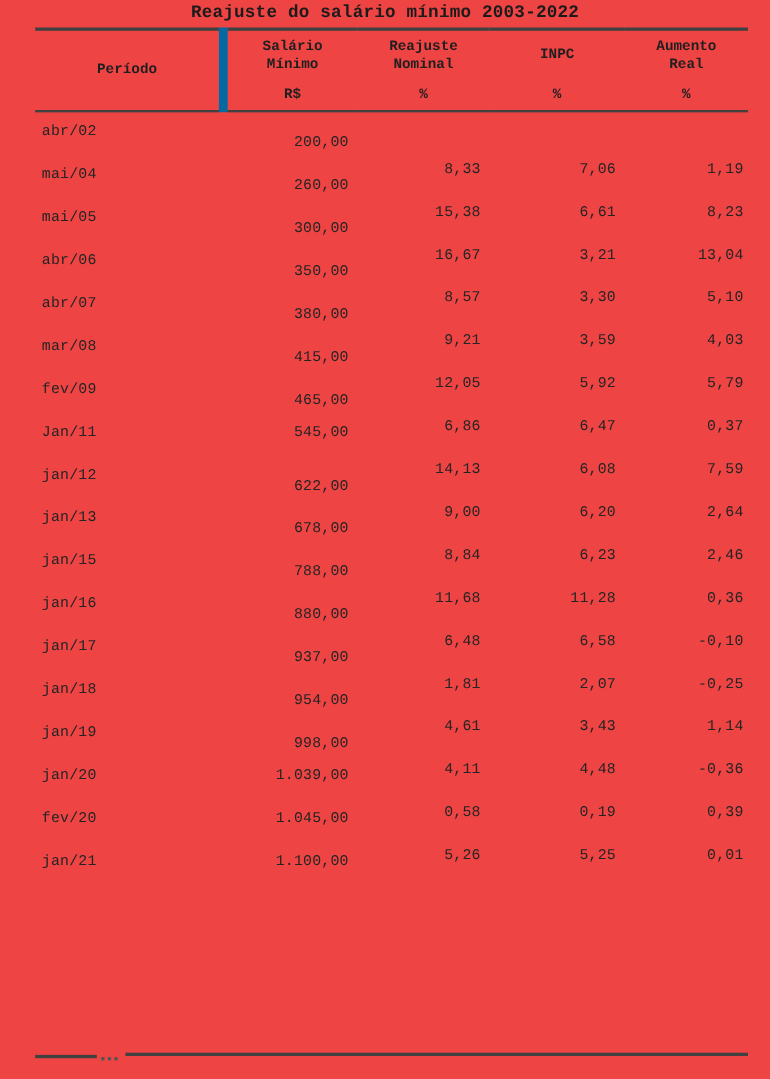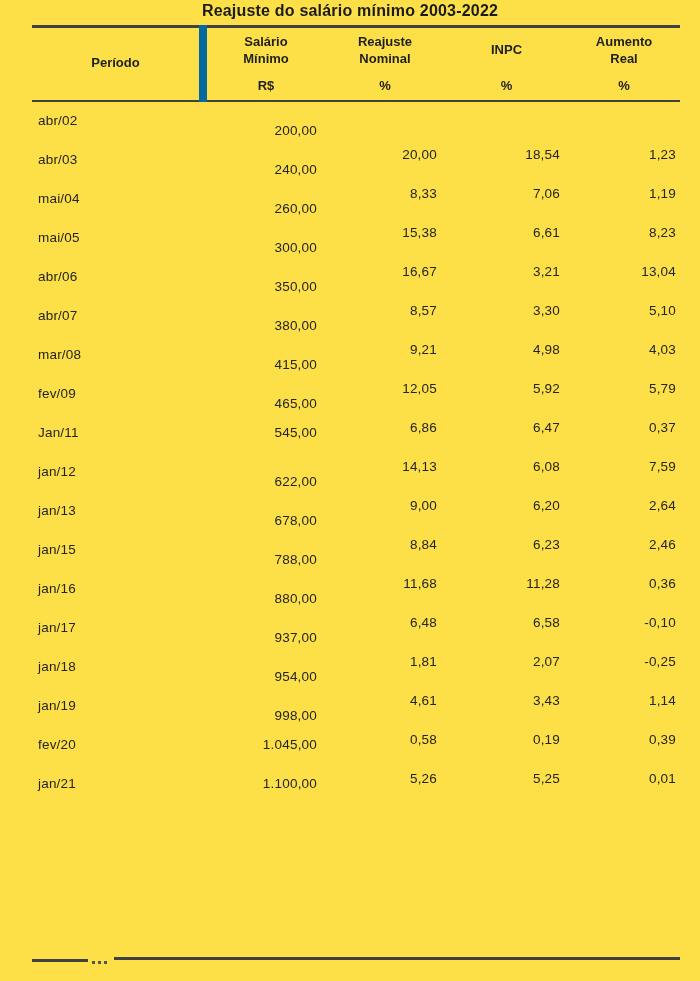--- a/index.html
+++ b/index.html
@@ -1,18 +1,18 @@
 <!DOCTYPE html>
 <html><head>
 <meta charset="utf-8">
 <style>
   html, body { margin:0; padding:0; background:#ffffff; }
   .page {
-    position:relative; width:700px; height:981px; background:#fde047;
-    font-family:Liberation Sans, sans-serif; color:#242424; overflow:hidden;
+    position:relative; width:700px; height:981px; background:#ef4444;
+    font-family:Liberation Mono, monospace; color:#242424; overflow:hidden;
   }
   .title {
     position:absolute; top:2px; left:0; width:100%;
     text-align:center; font-size:16px; font-weight:bold; color:#1b1b1b;
     letter-spacing:0.2px;
   }
   table.salary-table {
     position:absolute; top:25px; left:32px; width:648px;
     border-collapse:collapse; table-layout:fixed;
   }
@@ -113,37 +113,20 @@
           </td>
           <td class="td-pct">
             <div class="cv shift-up"></div>
           </td>
           <td class="td-pct td-real">
             <div class="cv shift-up"></div>
           </td>
         </tr>
         <tr>
           <td class="td-period">
-            <div class="cv">abr/03</div>
-          </td>
-          <td class="td-salary">
-            <div class="cv shift-down">240,00</div>
-          </td>
-          <td class="td-pct">
-            <div class="cv shift-up">20,00</div>
-          </td>
-          <td class="td-pct">
-            <div class="cv shift-up">18,54</div>
-          </td>
-          <td class="td-pct td-real">
-            <div class="cv shift-up">1,23</div>
-          </td>
-        </tr>
-        <tr>
-          <td class="td-period">
             <div class="cv">mai/04</div>
           </td>
           <td class="td-salary">
             <div class="cv shift-down">260,00</div>
           </td>
           <td class="td-pct">
             <div class="cv shift-up">8,33</div>
           </td>
           <td class="td-pct">
             <div class="cv shift-up">7,06</div>
@@ -207,21 +190,21 @@
           <td class="td-period">
             <div class="cv">mar/08</div>
           </td>
           <td class="td-salary">
             <div class="cv shift-down">415,00</div>
           </td>
           <td class="td-pct">
             <div class="cv shift-up">9,21</div>
           </td>
           <td class="td-pct">
-            <div class="cv shift-up">4,98</div>
+            <div class="cv shift-up">3,59</div>
           </td>
           <td class="td-pct td-real">
             <div class="cv shift-up">4,03</div>
           </td>
         </tr>
         <tr>
           <td class="td-period">
             <div class="cv">fev/09</div>
           </td>
           <td class="td-salary">
@@ -364,20 +347,37 @@
             <div class="cv shift-down">998,00</div>
           </td>
           <td class="td-pct">
             <div class="cv shift-up">4,61</div>
           </td>
           <td class="td-pct">
             <div class="cv shift-up">3,43</div>
           </td>
           <td class="td-pct td-real">
             <div class="cv shift-up">1,14</div>
+          </td>
+        </tr>
+        <tr>
+          <td class="td-period">
+            <div class="cv">jan/20</div>
+          </td>
+          <td class="td-salary">
+            <div class="cv">1.039,00</div>
+          </td>
+          <td class="td-pct">
+            <div class="cv shift-up">4,11</div>
+          </td>
+          <td class="td-pct">
+            <div class="cv shift-up">4,48</div>
+          </td>
+          <td class="td-pct td-real">
+            <div class="cv shift-up">-0,36</div>
           </td>
         </tr>
         <tr>
           <td class="td-period">
             <div class="cv">fev/20</div>
           </td>
           <td class="td-salary">
             <div class="cv">1.045,00</div>
           </td>
           <td class="td-pct">

